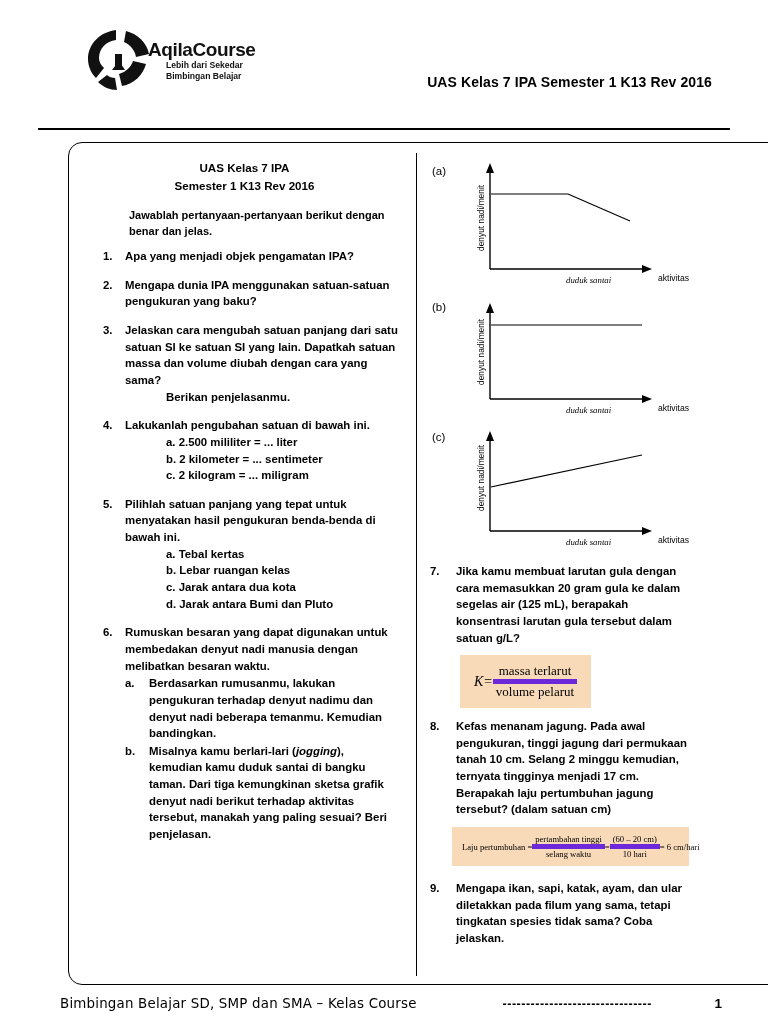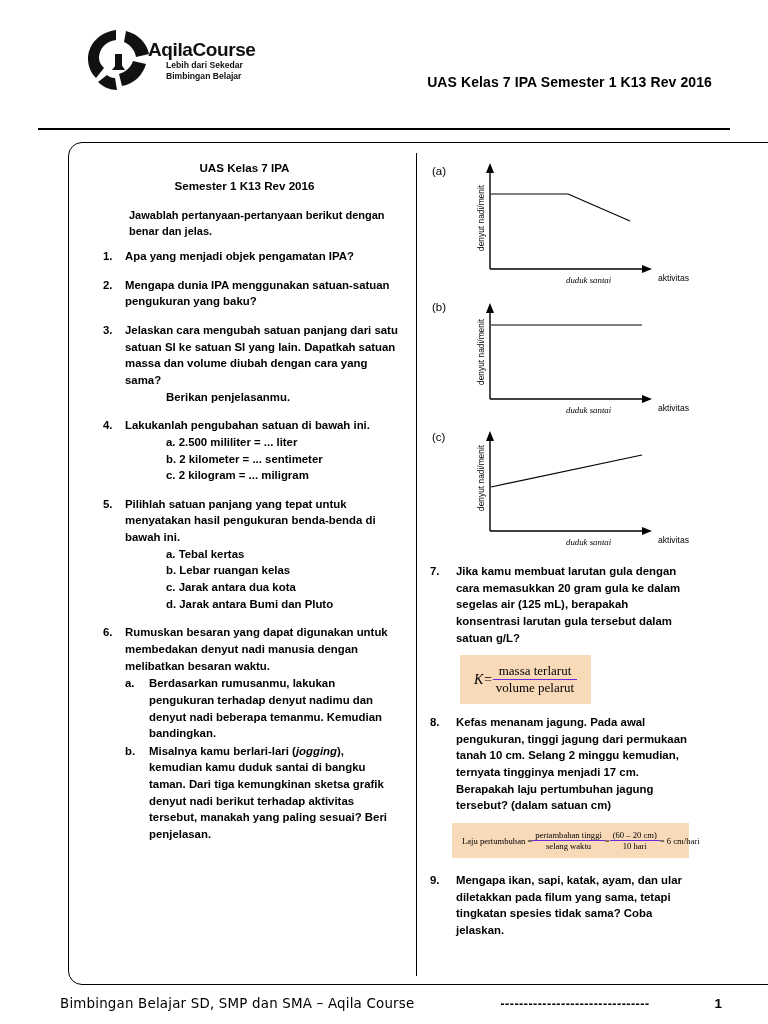--- a/index.html
+++ b/index.html
@@ -138,21 +138,21 @@
   .formula-box.wide {
     display: block;
     margin: 9px 0 0 22px;
     padding: 7px 10px;
   }
   .frac {
     display: inline-block;
     vertical-align: middle;
     text-align: center;
   }
-  .frac .top { display:block; border-bottom: 1px solid #6d28d9; padding: 0 3px; }
+  .frac .top { display:block; border-bottom: 5px solid #6d28d9; padding: 0 3px; }
   .frac .bot { display:block; padding: 0 3px; font-family: Liberation Serif, serif; }
   .f1 { font-size: 13px; }
   .f1 .kvar { font-style: italic; font-size: 14px; vertical-align: middle; }
   .f2 { font-size: 8.6px; white-space: nowrap; }
   .f2 .lead { vertical-align: middle; }
 
   
   .footer {
     position: absolute;
     left: 0; right: 0; top: 968px;
@@ -358,19 +358,19 @@
           <span class="num">9.</span>
           <span class="body">Mengapa ikan, sapi, katak, ayam, dan ular diletakkan pada filum yang sama, tetapi tingkatan spesies tidak sama? Coba jelaskan.</span>
         </div>
 
       </div>
     </div>
   </div>
 
   <div class="footer">
     <div class="footer-inner">
-      <span class="footer-text">Bimbingan Belajar SD, SMP dan SMA – Aqila Course</span>
+      <span class="footer-text">Bimbingan Belajar SD, SMP dan SMA – Kelas Course</span>
       <span class="footer-dashes">--------------------------------</span>
       <span class="footer-page">1</span>
     </div>
   </div>
 
 </div>
 
 </body></html>

